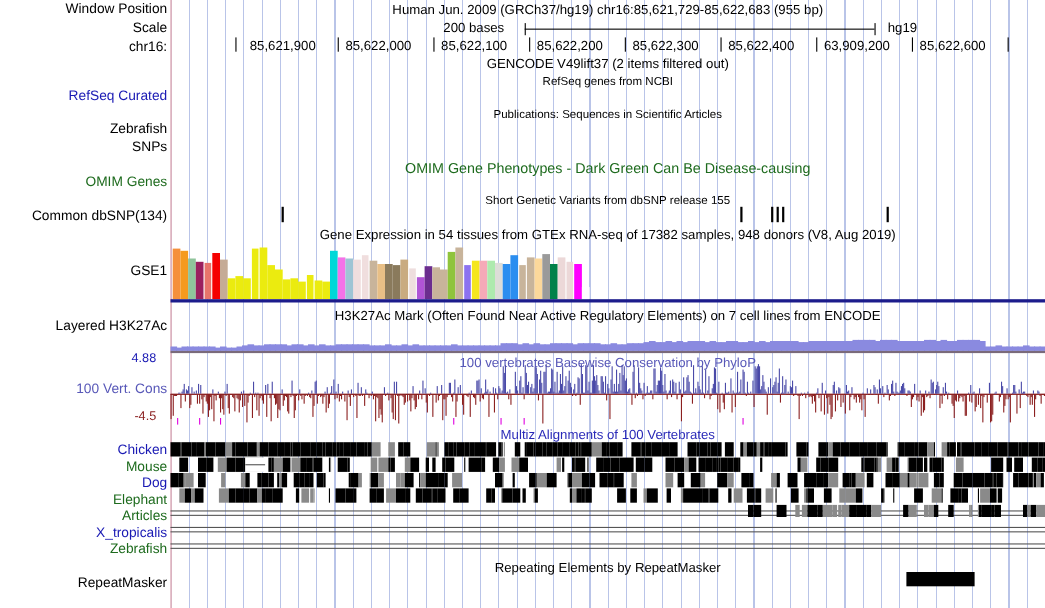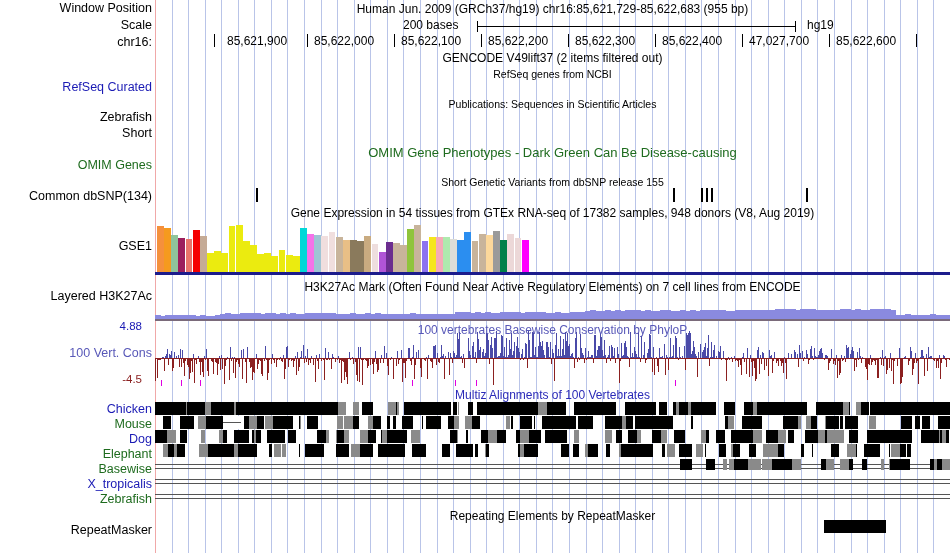--- a/index.html
+++ b/index.html
@@ -74,35 +74,35 @@
 
   <div class="grid"></div>
   <div class="leftrule"></div>
 
   <div class="labcol">
     <div class="lab black" style="top:2px">Window Position</div>
     <div class="lab black" style="top:19px">Scale</div>
     <div class="lab black" style="top:36px">chr16:</div>
     <div class="lab blue" style="top:81px">RefSeq Curated</div>
     <div class="lab black" style="top:111px">Zebrafish</div>
-    <div class="lab black" style="top:127px">Short</div>
+    <div class="lab black" style="top:127px">SNPs</div>
     <div class="lab green" style="top:159px">OMIM Genes</div>
     <div class="lab black" style="top:190px">Common dbSNP(134)</div>
     <div class="lab black" style="top:240px">GSE1</div>
     <div class="lab black" style="top:290px">Layered H3K27Ac</div>
     <div class="lab purple" style="top:347px">100 Vert. Cons</div>
 
     <div class="axisnum blue" style="top:320px;right:10px">4.88</div>
     <div class="axisnum maroon" style="top:373px;right:10px">-4.5</div>
 
     <div class="lab blue" style="top:403px">Chicken</div>
     <div class="lab green" style="top:418px">Mouse</div>
     <div class="lab blue" style="top:433px">Dog</div>
     <div class="lab green" style="top:448px">Elephant</div>
-    <div class="lab green" style="top:463px">Basewise</div>
+    <div class="lab green" style="top:463px">Articles</div>
     <div class="lab blue" style="top:478px">X_tropicalis</div>
     <div class="lab green" style="top:493px">Zebrafish</div>
 
     <div class="lab black" style="top:524px">RepeatMasker</div>
   </div>
 
   <div class="ttl med" style="top:2px">Human Jun. 2009 (GRCh37/hg19)   chr16:85,621,729-85,622,683 (955 bp)</div>
 
   <div style="position:absolute;left:155px;top:18px;width:795px;height:16px;">
     <span style="position:absolute;left:248px;top:0;font-size:12px;">200 bases</span>
@@ -119,21 +119,21 @@
     <span style="left:159px;top:0;">85,622,000</span>
     <div style="position:absolute;left:239px;top:0;width:1px;height:13px;background:#000;"></div>
     <span style="left:246px;top:0;">85,622,100</span>
     <div style="position:absolute;left:326px;top:0;width:1px;height:13px;background:#000;"></div>
     <span style="left:333px;top:0;">85,622,200</span>
     <div style="position:absolute;left:413px;top:0;width:1px;height:13px;background:#000;"></div>
     <span style="left:420px;top:0;">85,622,300</span>
     <div style="position:absolute;left:500px;top:0;width:1px;height:13px;background:#000;"></div>
     <span style="left:507px;top:0;">85,622,400</span>
     <div style="position:absolute;left:587px;top:0;width:1px;height:13px;background:#000;"></div>
-    <span style="left:594px;top:0;">47,027,700</span>
+    <span style="left:594px;top:0;">63,909,200</span>
     <div style="position:absolute;left:674px;top:0;width:1px;height:13px;background:#000;"></div>
     <span style="left:681px;top:0;">85,622,600</span>
     <div style="position:absolute;left:761px;top:0;width:1px;height:13px;background:#000;"></div>
   </div>
 
   <div class="ttl med" style="top:51px">GENCODE V49lift37 (2 items filtered out)</div>
   <div class="ttl small" style="top:68px">RefSeq genes from NCBI</div>
   <div class="ttl small" style="top:98px">Publications: Sequences in Scientific Articles</div>
   <div class="ttl big" style="top:145px;color:#1e6b1e;">OMIM Gene Phenotypes - Dark Green Can Be Disease-causing</div>
   <div class="ttl small" style="top:176px">Short Genetic Variants from dbSNP release 155</div>

